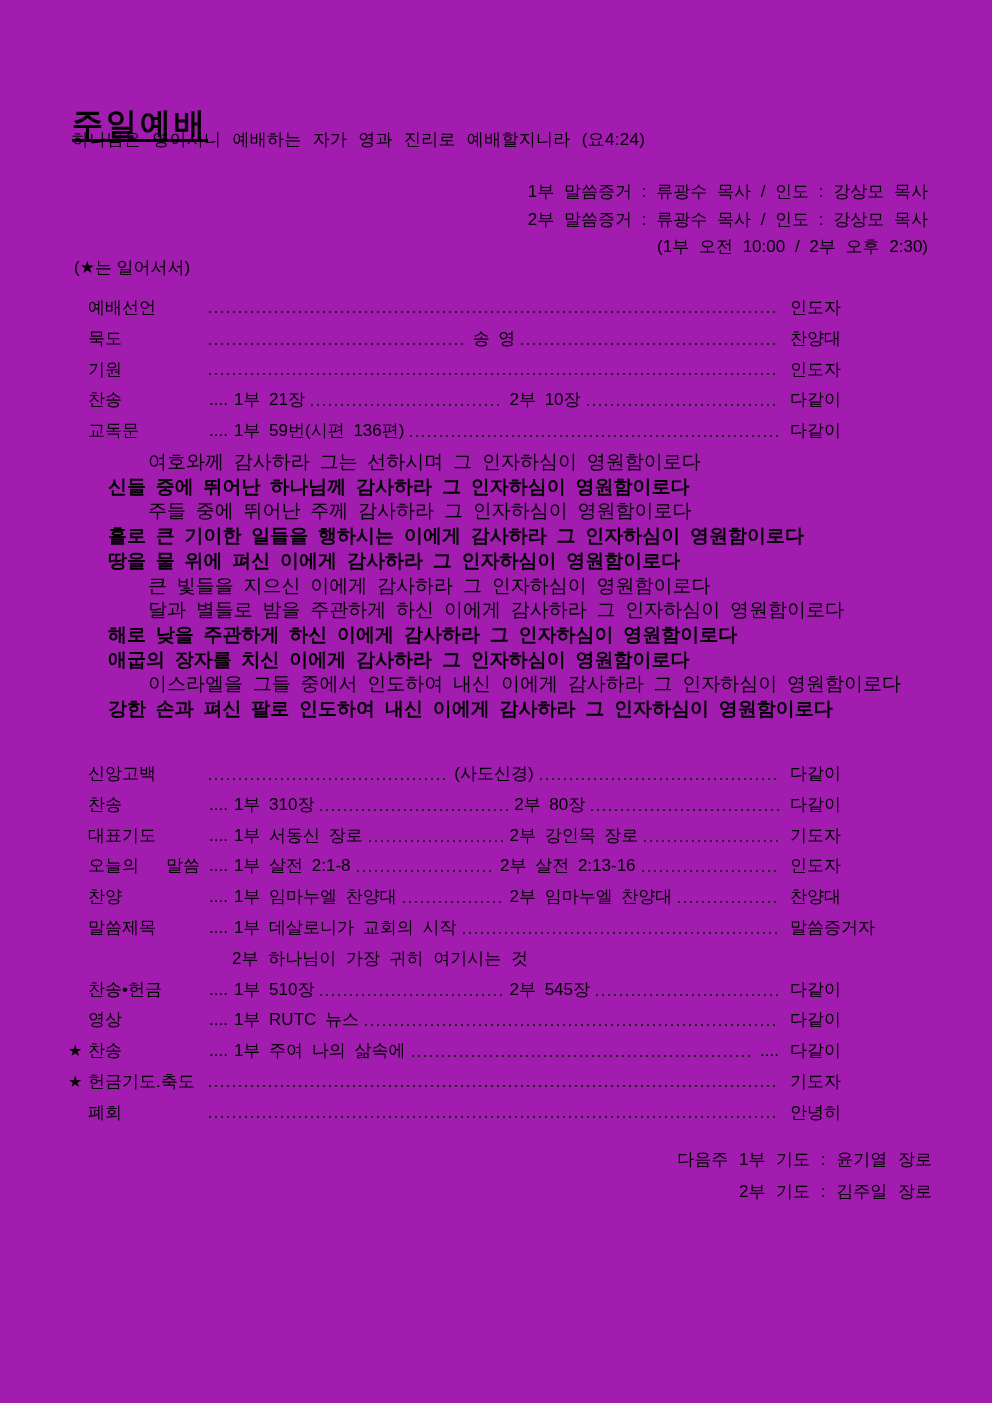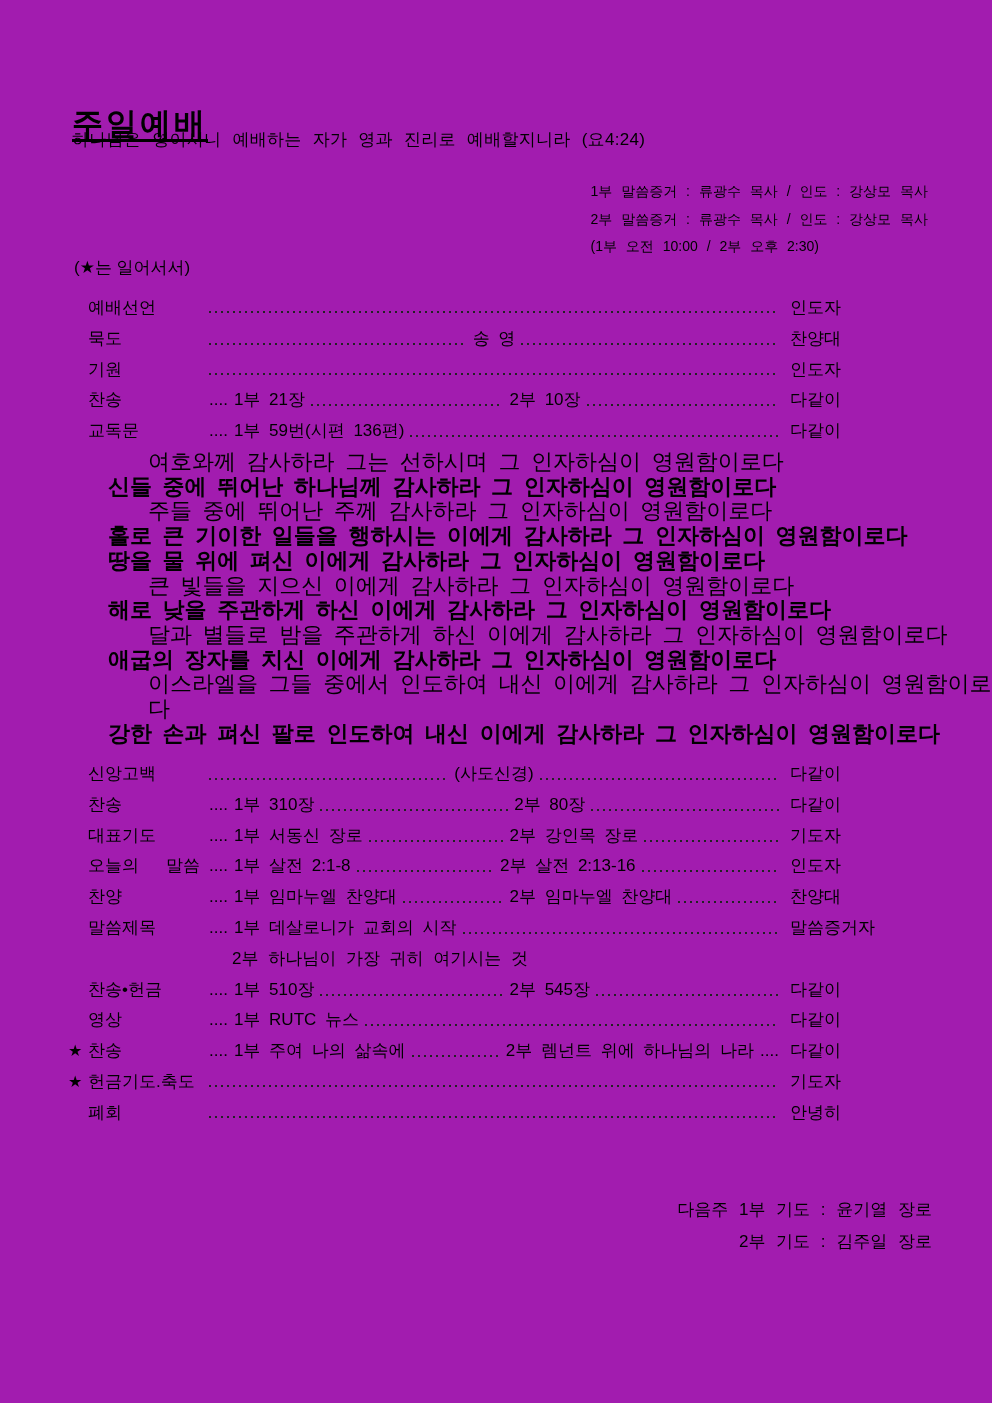--- a/index.html
+++ b/index.html
@@ -6,47 +6,47 @@
   body{width:992px;height:1403px;position:relative;color:#000;
        font-family:"Liberation Sans","DejaVu Sans",sans-serif;overflow:hidden;}
   .page{position:absolute;inset:0;background:#a21caf;}
 
   .doc-title{position:absolute;left:72px;top:82px;font-size:31px;font-weight:bold;
     letter-spacing:3px;text-decoration:underline;text-decoration-thickness:2.5px;
     text-underline-offset:5px;}
   .doc-subtitle{position:absolute;left:72px;top:128px;font-size:17px;
     word-spacing:6px;letter-spacing:0.3px;text-align:center;}
 
-  .header-info{position:absolute;top:178px;right:64px;text-align:left;
-    font-size:14px;line-height:27.5px;word-spacing:5px;}
+  .header-info{position:absolute;top:178px;right:64px;text-align:right;
+    font-size:17px;line-height:27.5px;word-spacing:5px;}
 
   .standing-note{position:absolute;left:74px;top:256px;font-size:17px;}
 
   .order-list{position:absolute;left:68px;width:826px;font-size:17px;}
   #order-part-1{top:296px;}
   #order-part-2{top:762px;}
   .order-row{display:flex;align-items:baseline;height:30.8px;}
   .order-row .star{flex:0 0 20px;font-size:16px;}
   .order-row .label{flex:0 0 auto;min-width:112px;margin-right:6px;
     text-align:justify;text-align-last:justify;text-justify:inter-character;}
   .order-row .mid{flex:1 1 auto;display:flex;align-items:baseline;min-width:0;
     word-spacing:4px;}
   .order-row .part{white-space:nowrap;padding:0 3px;}
   .order-row .dots{flex:1 1 30px;height:2px;align-self:flex-end;margin:0 3px 5px 3px;
     background:repeating-linear-gradient(90deg,#222 0 2px,transparent 2px 6px);}
   .order-row .right{flex:0 0 104px;margin-left:8px;
     text-align:justify;text-align-last:justify;text-justify:inter-character;}
   .order-row.plain{display:block;padding-left:164px;word-spacing:5px;}
 
-  #reading{position:absolute;left:0;top:450px;width:992px;font-size:22px;
+  #reading{position:absolute;left:0;top:450px;width:992px;font-size:19px;
     line-height:24.7px;word-spacing:4.5px;}
   .reading-line{padding-left:148px;}
   .reading-line.bold{padding-left:108px;font-weight:bold;}
 
-  .next-week{position:absolute;top:1194px;right:60px;text-align:right;
+  .next-week{position:absolute;top:1144px;right:60px;text-align:right;
     font-size:17px;line-height:31.5px;word-spacing:6px;}
 </style>
 </head>
 <body>
 
 <div class="page">
   <h1 class="doc-title">주일예배</h1>
   <div class="doc-subtitle">하나님은 영이시니 예배하는 자가 영과 진리로 예배할지니라 (요4:24)</div>
 
   <div class="header-info">
@@ -108,22 +108,22 @@
       </div>
     </div>
 
   <div id="reading">
       <div class="reading-line">여호와께 감사하라 그는 선하시며 그 인자하심이 영원함이로다</div>
       <div class="reading-line bold">신들 중에 뛰어난 하나님께 감사하라 그 인자하심이 영원함이로다</div>
       <div class="reading-line">주들 중에 뛰어난 주께 감사하라 그 인자하심이 영원함이로다</div>
       <div class="reading-line bold">홀로 큰 기이한 일들을 행하시는 이에게 감사하라 그 인자하심이 영원함이로다</div>
       <div class="reading-line bold">땅을 물 위에 펴신 이에게 감사하라 그 인자하심이 영원함이로다</div>
       <div class="reading-line">큰 빛들을 지으신 이에게 감사하라 그 인자하심이 영원함이로다</div>
+      <div class="reading-line">달과 별들로 밤을 주관하게 하신 이에게 감사하라 그 인자하심이 영원함이로다</div>
       <div class="reading-line bold">해로 낮을 주관하게 하신 이에게 감사하라 그 인자하심이 영원함이로다</div>
-      <div class="reading-line">달과 별들로 밤을 주관하게 하신 이에게 감사하라 그 인자하심이 영원함이로다</div>
       <div class="reading-line bold">애굽의 장자를 치신 이에게 감사하라 그 인자하심이 영원함이로다</div>
       <div class="reading-line">이스라엘을 그들 중에서 인도하여 내신 이에게 감사하라 그 인자하심이 영원함이로다</div>
       <div class="reading-line bold">강한 손과 펴신 팔로 인도하여 내신 이에게 감사하라 그 인자하심이 영원함이로다</div>
     </div>
 
   <div id="order-part-2" class="order-list">
       <div class="order-row">
         <span class="star"></span>
         <span class="label">신앙고백</span>
         <div class="mid">
@@ -214,21 +214,20 @@
         </div>
         <span class="right">다같이</span>
       </div>
       <div class="order-row">
         <span class="star">★</span>
         <span class="label">찬송</span>
         <div class="mid">
           <span class="part">....</span>
           <span class="part">1부 주여 나의 삶속에</span>
           <span class="dots"></span>
-          <span class="part">2부 렘넌트 위에 하나님의 나라</span>
           <span class="part">....</span>
         </div>
         <span class="right">다같이</span>
       </div>
       <div class="order-row">
         <span class="star">★</span>
         <span class="label">헌금기도.축도</span>
         <div class="mid">
           <span class="dots"></span>
         </div>

